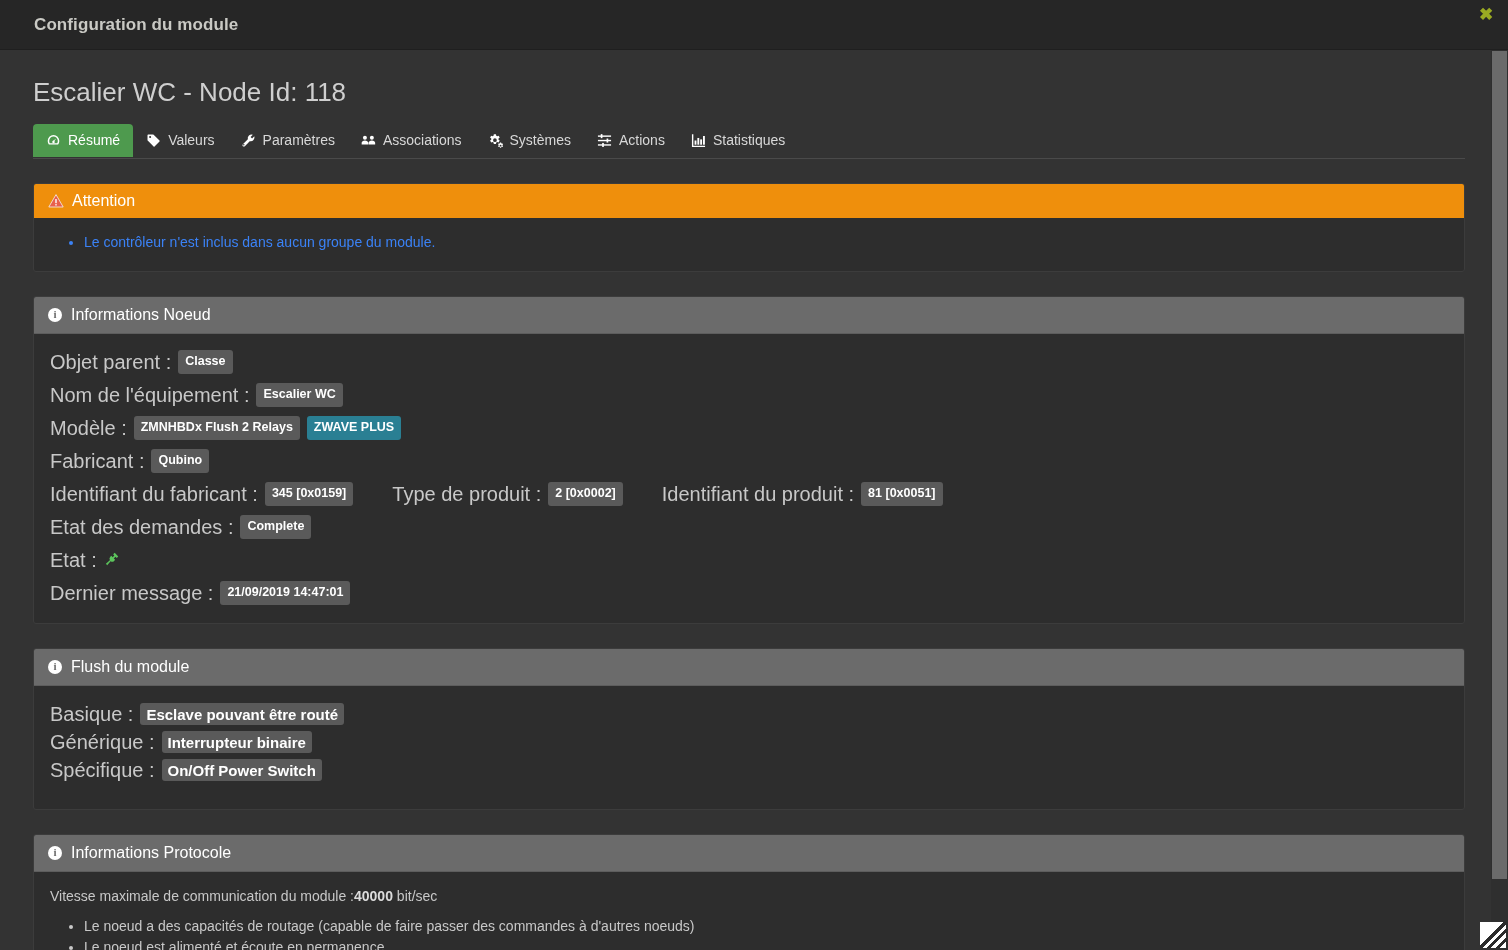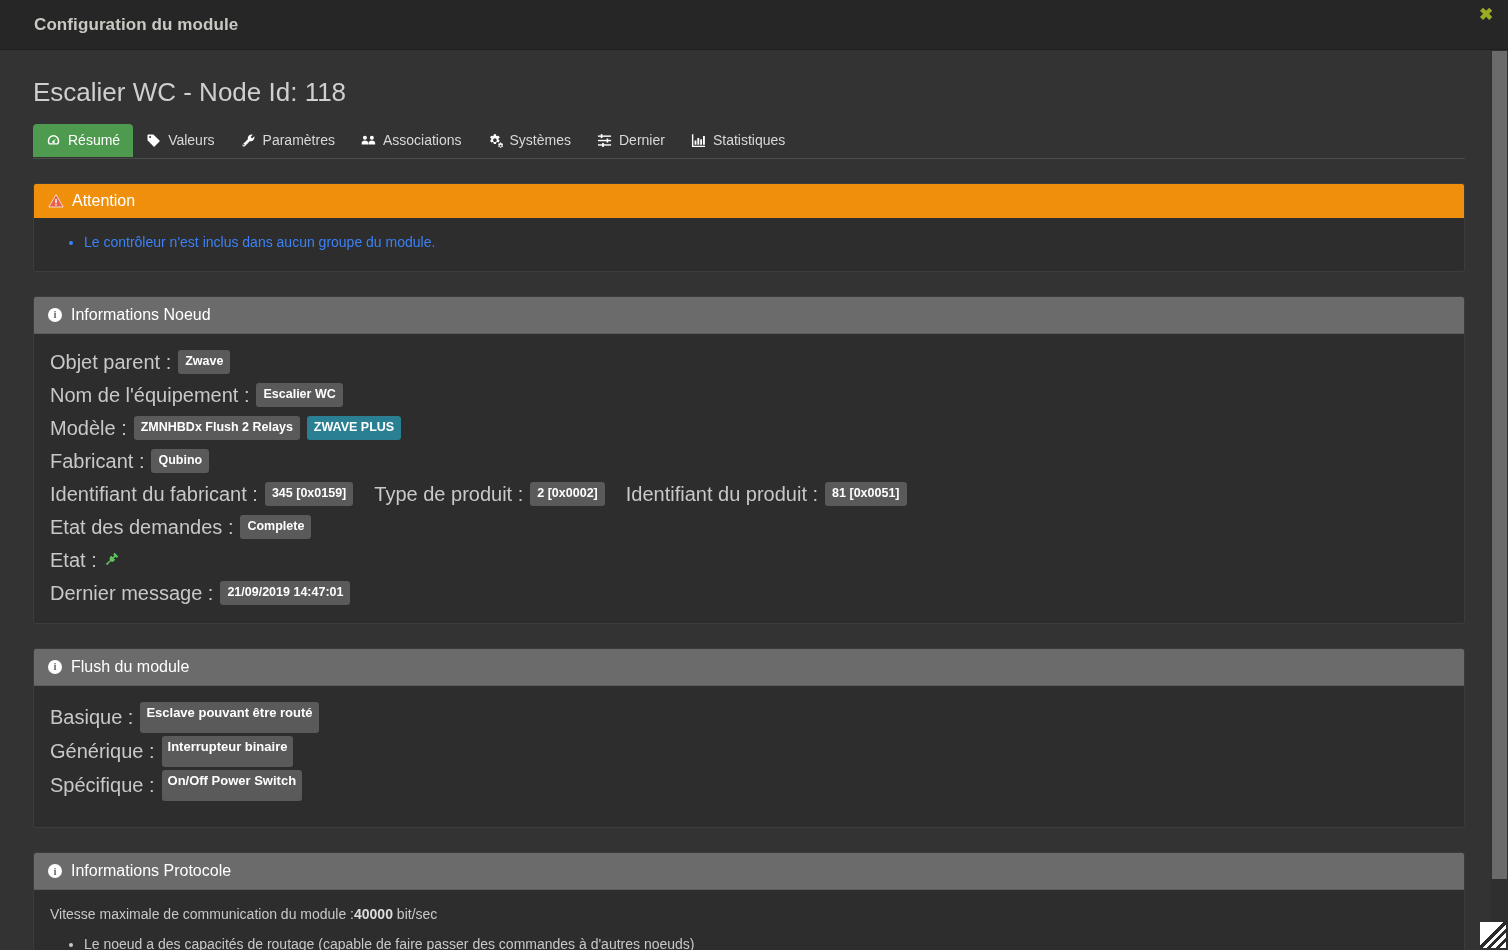--- a/index.html
+++ b/index.html
@@ -245,38 +245,38 @@
     margin-bottom: 9px;
     line-height: 1.2;
   }
   .info-row:last-child { margin-bottom: 0; }
   .lbl {
     font-size: 20px;
     color: #c8c8c8;
     margin-right: 7px;
     white-space: nowrap;
   }
-  .lbl.spaced { margin-left: 14px; }
+  .lbl.spaced { margin-left: 32px; }
   .badge {
     display: inline-block;
     background: #5a5a5a;
     color: #ffffff;
     font-size: 12.5px;
     font-weight: bold;
     padding: 4px 7px 5px 7px;
     border-radius: 3px;
     white-space: nowrap;
     margin-right: 7px;
   }
   .badge.info {
     background: #2a7f93;
   }
   .badge.small {
-    font-size: 13px;
-    padding: 3px 6px 12px 6px;
+    font-size: 15px;
+    padding: 3px 6px 0 6px;
   }
   .plug-ico {
     display: inline-flex;
     width: 18px;
     height: 18px;
     align-items: center;
     justify-content: center;
   }
 
   
@@ -376,21 +376,21 @@
           <span class="tab-ico">
             <svg viewBox="0 0 16 16" width="15" height="15" fill="#ffffff">
               <rect x="1" y="2.6" width="14" height="1.5"></rect>
               <rect x="1" y="7.3" width="14" height="1.5"></rect>
               <rect x="1" y="12" width="14" height="1.5"></rect>
               <rect x="4" y="1.2" width="1.8" height="4.3"></rect>
               <rect x="10.2" y="5.9" width="1.8" height="4.3"></rect>
               <rect x="5.5" y="10.6" width="1.8" height="4.3"></rect>
             </svg>
           </span>
-          <span>Dernier</span>
+          <span>Actions</span>
         </div>
 
         <div class="tab">
           <span class="tab-ico">
             <svg viewBox="0 0 16 16" width="15" height="15" fill="#ffffff">
               <path d="M1 1.4h1.5v12.2H15v1.4H1z"></path>
               <rect x="3.8" y="8" width="2" height="4.5"></rect>
               <rect x="6.8" y="5.3" width="2" height="7.2"></rect>
               <rect x="9.8" y="6.8" width="2" height="5.7"></rect>
               <rect x="12.8" y="3.2" width="2" height="9.3"></rect>
@@ -421,21 +421,21 @@
 
       <div class="panel">
         <div class="panel-heading">
           <span class="info-ico">i</span>
           <span>Informations Noeud</span>
         </div>
         <div class="panel-body">
 
           <div class="info-row">
             <span class="lbl">Objet parent :</span>
-            <span class="badge">Zwave</span>
+            <span class="badge">Classe</span>
           </div>
 
           <div class="info-row">
             <span class="lbl">Nom de l'équipement :</span>
             <span class="badge">Escalier WC</span>
           </div>
 
           <div class="info-row">
             <span class="lbl">Modèle :</span>
             <span class="badge">ZMNHBDx Flush 2 Relays</span>

